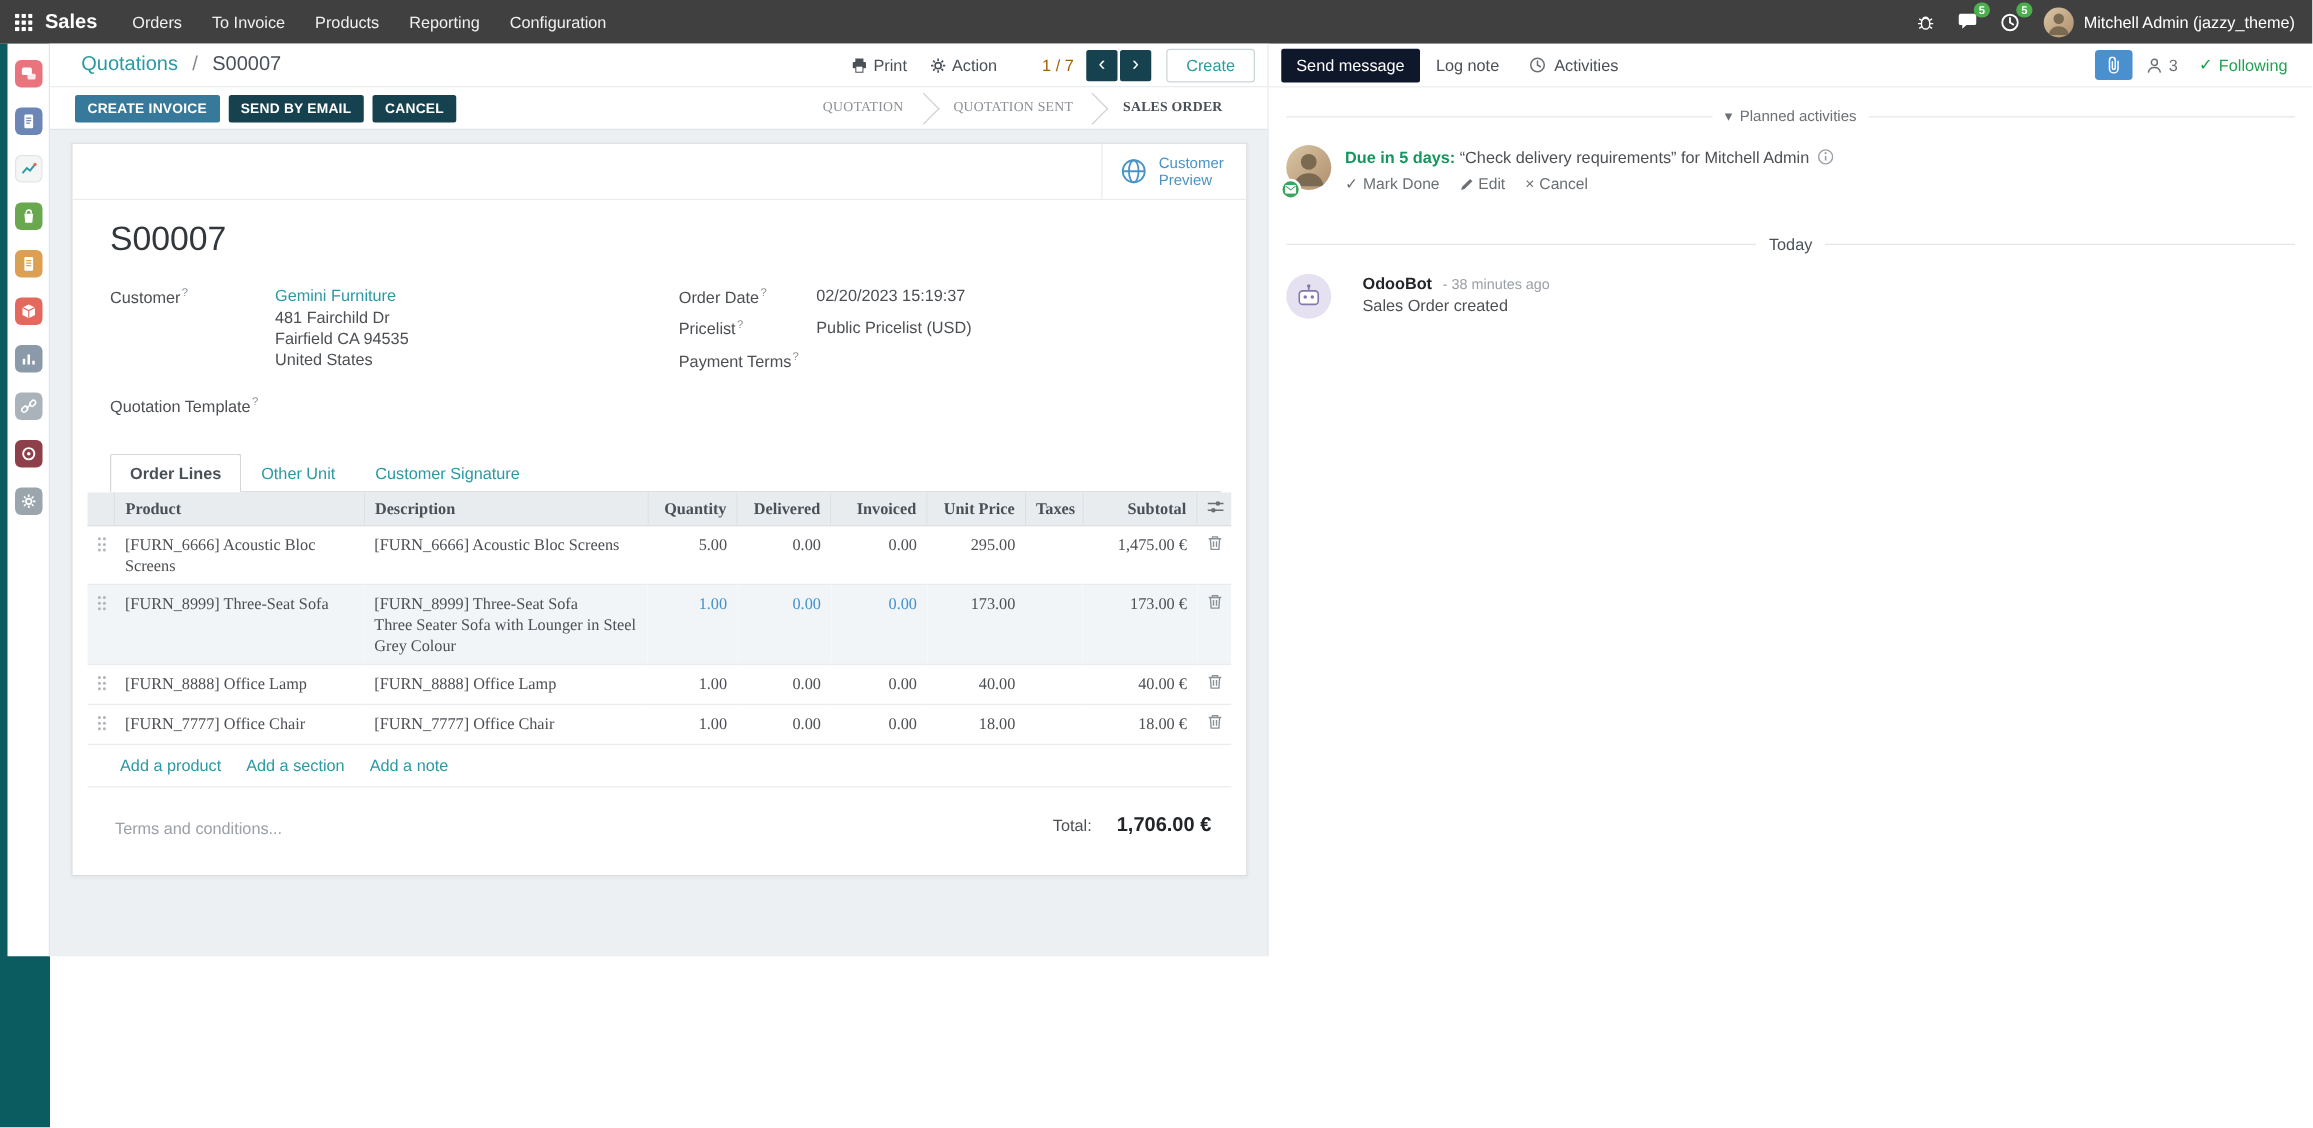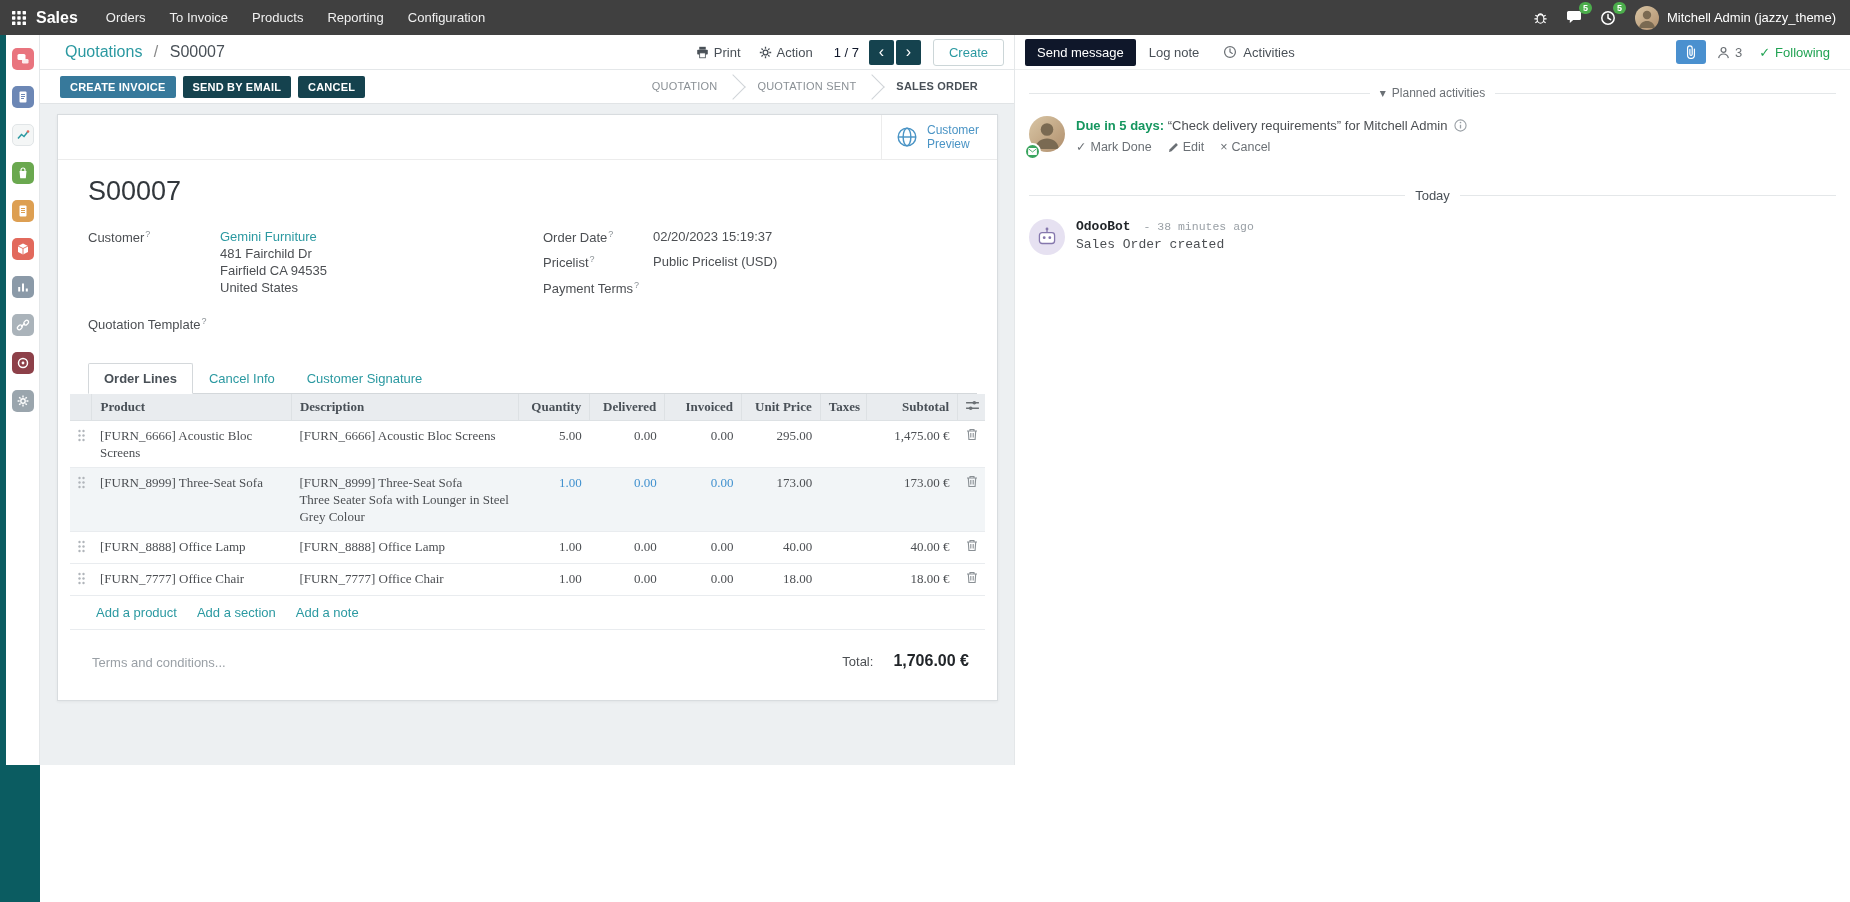--- a/index.html
+++ b/index.html
@@ -36,35 +36,35 @@
 
   
   .main { flex: 0 0 975px; width: 975px; display: flex; flex-direction: column; background: #fff; min-height: 0; }
   .control-bar { flex: 0 0 35px; background: #fff; border-bottom: 1px solid #e4e7e9; border-right: 1px solid #e4e7e9; display: flex; align-items: center; justify-content: space-between; padding: 0 10px 0 25px; }
   .breadcrumb { font-size: 16px; white-space: nowrap; }
   .breadcrumb a { color: #2b99a1; text-decoration: none; cursor: pointer; }
   .breadcrumb .sep { color: #888; margin: 0 7px; }
   .breadcrumb .current { color: #495057; }
   .cp-right { display: flex; align-items: center; }
   .cp-btn { background: none; border: none; color: #495057; font-size: 13px; font-family: inherit; display: flex; align-items: center; gap: 5px; padding: 5px 9px; cursor: pointer; }
-  .pager-count { color: #0f172a; margin: 0 10px 0 12px; white-space: nowrap; }
+  .pager-count { color: #a16207; margin: 0 10px 0 27px; white-space: nowrap; }
   .pager-btn { width: 25px; height: 25px; background: #15424e; border: none; border-radius: 2px; color: #fff; font-size: 16px; line-height: 1; cursor: pointer; display: flex; align-items: center; justify-content: center; font-family: inherit; }
   .pager-btn + .pager-btn { margin-left: 2px; }
   .create-btn { margin-left: 12px; background: #fff; border: 1px solid #ccd6d8; border-radius: 3px; color: #2b99a1; font-size: 13px; font-family: inherit; padding: 5px 15px; cursor: pointer; }
 
   .form-area { flex: 1; background: #fff; min-height: 0; }
   .form-scroll { height: 695px; background: #edf0f2; border-right: 1px solid #e4e7e9; }
 
   
   .statusbar { background: #fff; border-bottom: 1px solid #e1e4e6; height: 34px; display: flex; align-items: center; justify-content: space-between; padding: 0 12px 0 20px; }
   .sb-left { display: flex; gap: 7px; }
   .sb-btn { border: none; border-radius: 2px; color: #fff; font-size: 11px; font-weight: bold; letter-spacing: .2px; padding: 5px 10px; cursor: pointer; font-family: inherit; }
   .sb-btn.primary { background: #37799b; }
   .sb-btn.dark { background: #15424e; }
-  .sb-states { display: flex; align-items: center; margin-right: 8px; }
+  .sb-states { display: flex; align-items: center; margin-right: 8px; font-family: Liberation Serif, serif; }
   .step { position: relative; background: #fff; font-size: 11px; letter-spacing: .2px; color: #8a9095; line-height: 23px; padding: 0 16px 0 24px; cursor: pointer; white-space: nowrap; }
   .step:first-child { padding-left: 14px; }
   .step:not(:last-child)::after { content: ""; position: absolute; right: -9px; top: 50%; margin-top: -8.5px; width: 17px; height: 17px; transform: rotate(45deg); border-top: 1px solid #cfd4d8; border-right: 1px solid #cfd4d8; background: #fff; z-index: 2; }
   .step.active { color: #495057; font-weight: bold; }
 
   
   .sheet-wrap { padding: 10px 16px 0 17px; }
   .sheet { background: #fff; border: 1px solid #d8dcdf; box-shadow: 0 1px 3px rgba(0,0,0,.05); padding: 0 20px 30px 30px; min-height: 520px; }
   .button-box { display: flex; justify-content: flex-end; border-bottom: 1px solid #ececec; margin: 0 -20px 0 -30px; }
   .stat-button { display: flex; align-items: center; gap: 9px; padding: 8px 18px 8px 14px; border-left: 1px solid #ececec; cursor: pointer; }
@@ -130,21 +130,21 @@
 
   .activity { display: flex; gap: 11px; padding: 8px 14px 6px; }
   .avatar-wrap { position: relative; flex: 0 0 36px; }
   .badge-env { position: absolute; left: -5px; bottom: -4px; width: 17px; height: 17px; background: #3aa55f; border: 2px solid #fff; border-radius: 50%; display: flex; align-items: center; justify-content: center; }
   .act-body { line-height: 17px; padding-top: 1px; }
   .due { color: #15965f; font-weight: bold; }
   .act-actions { margin-top: 5px; display: flex; gap: 16px; color: #6b7075; font-size: 12.5px; }
   .act-actions .act-btn { cursor: pointer; display: flex; align-items: center; gap: 4px; }
   .info-ic { vertical-align: -2px; margin-left: 3px; cursor: pointer; }
 
-  .message { display: flex; gap: 11px; padding: 8px 14px; font-family: Liberation Mono, monospace; }
+  .message { display: flex; gap: 25px; padding: 8px 14px; }
   .msg-avatar { width: 36px; height: 36px; border-radius: 50%; background: #e6e1f1; flex: 0 0 36px; display: flex; align-items: center; justify-content: center; }
   .msg-author { color: #212529; font-weight: bold; cursor: pointer; }
   .msg-time { color: #9aa0a6; font-size: 11.5px; margin-left: 5px; }
   .msg-body { margin-top: 3px; color: #4c4f53; }
 </style>
 </head>
 <body>
 
 <div class="screen">
 
@@ -382,21 +382,21 @@
                   </div>
                   <div class="frow">
                     <span class="flabel"><span>Payment Terms</span><sup>?</sup></span>
                     <div class="fvalue"></div>
                   </div>
                 </div>
               </div>
 
               <div class="tabs">
                 <span class="tab active">Order Lines</span>
-                <span class="tab">Cancel Info</span>
+                <span class="tab">Other Unit</span>
                 <span class="tab">Customer Signature</span>
               </div>
 
               <div class="table-zone">
                 <table class="olines">
                   <colgroup>
                     <col style="width:2.4%">
                       <col style="width:21.8%">
                       <col style="width:24.8%">
                       <col style="width:7.8%">

